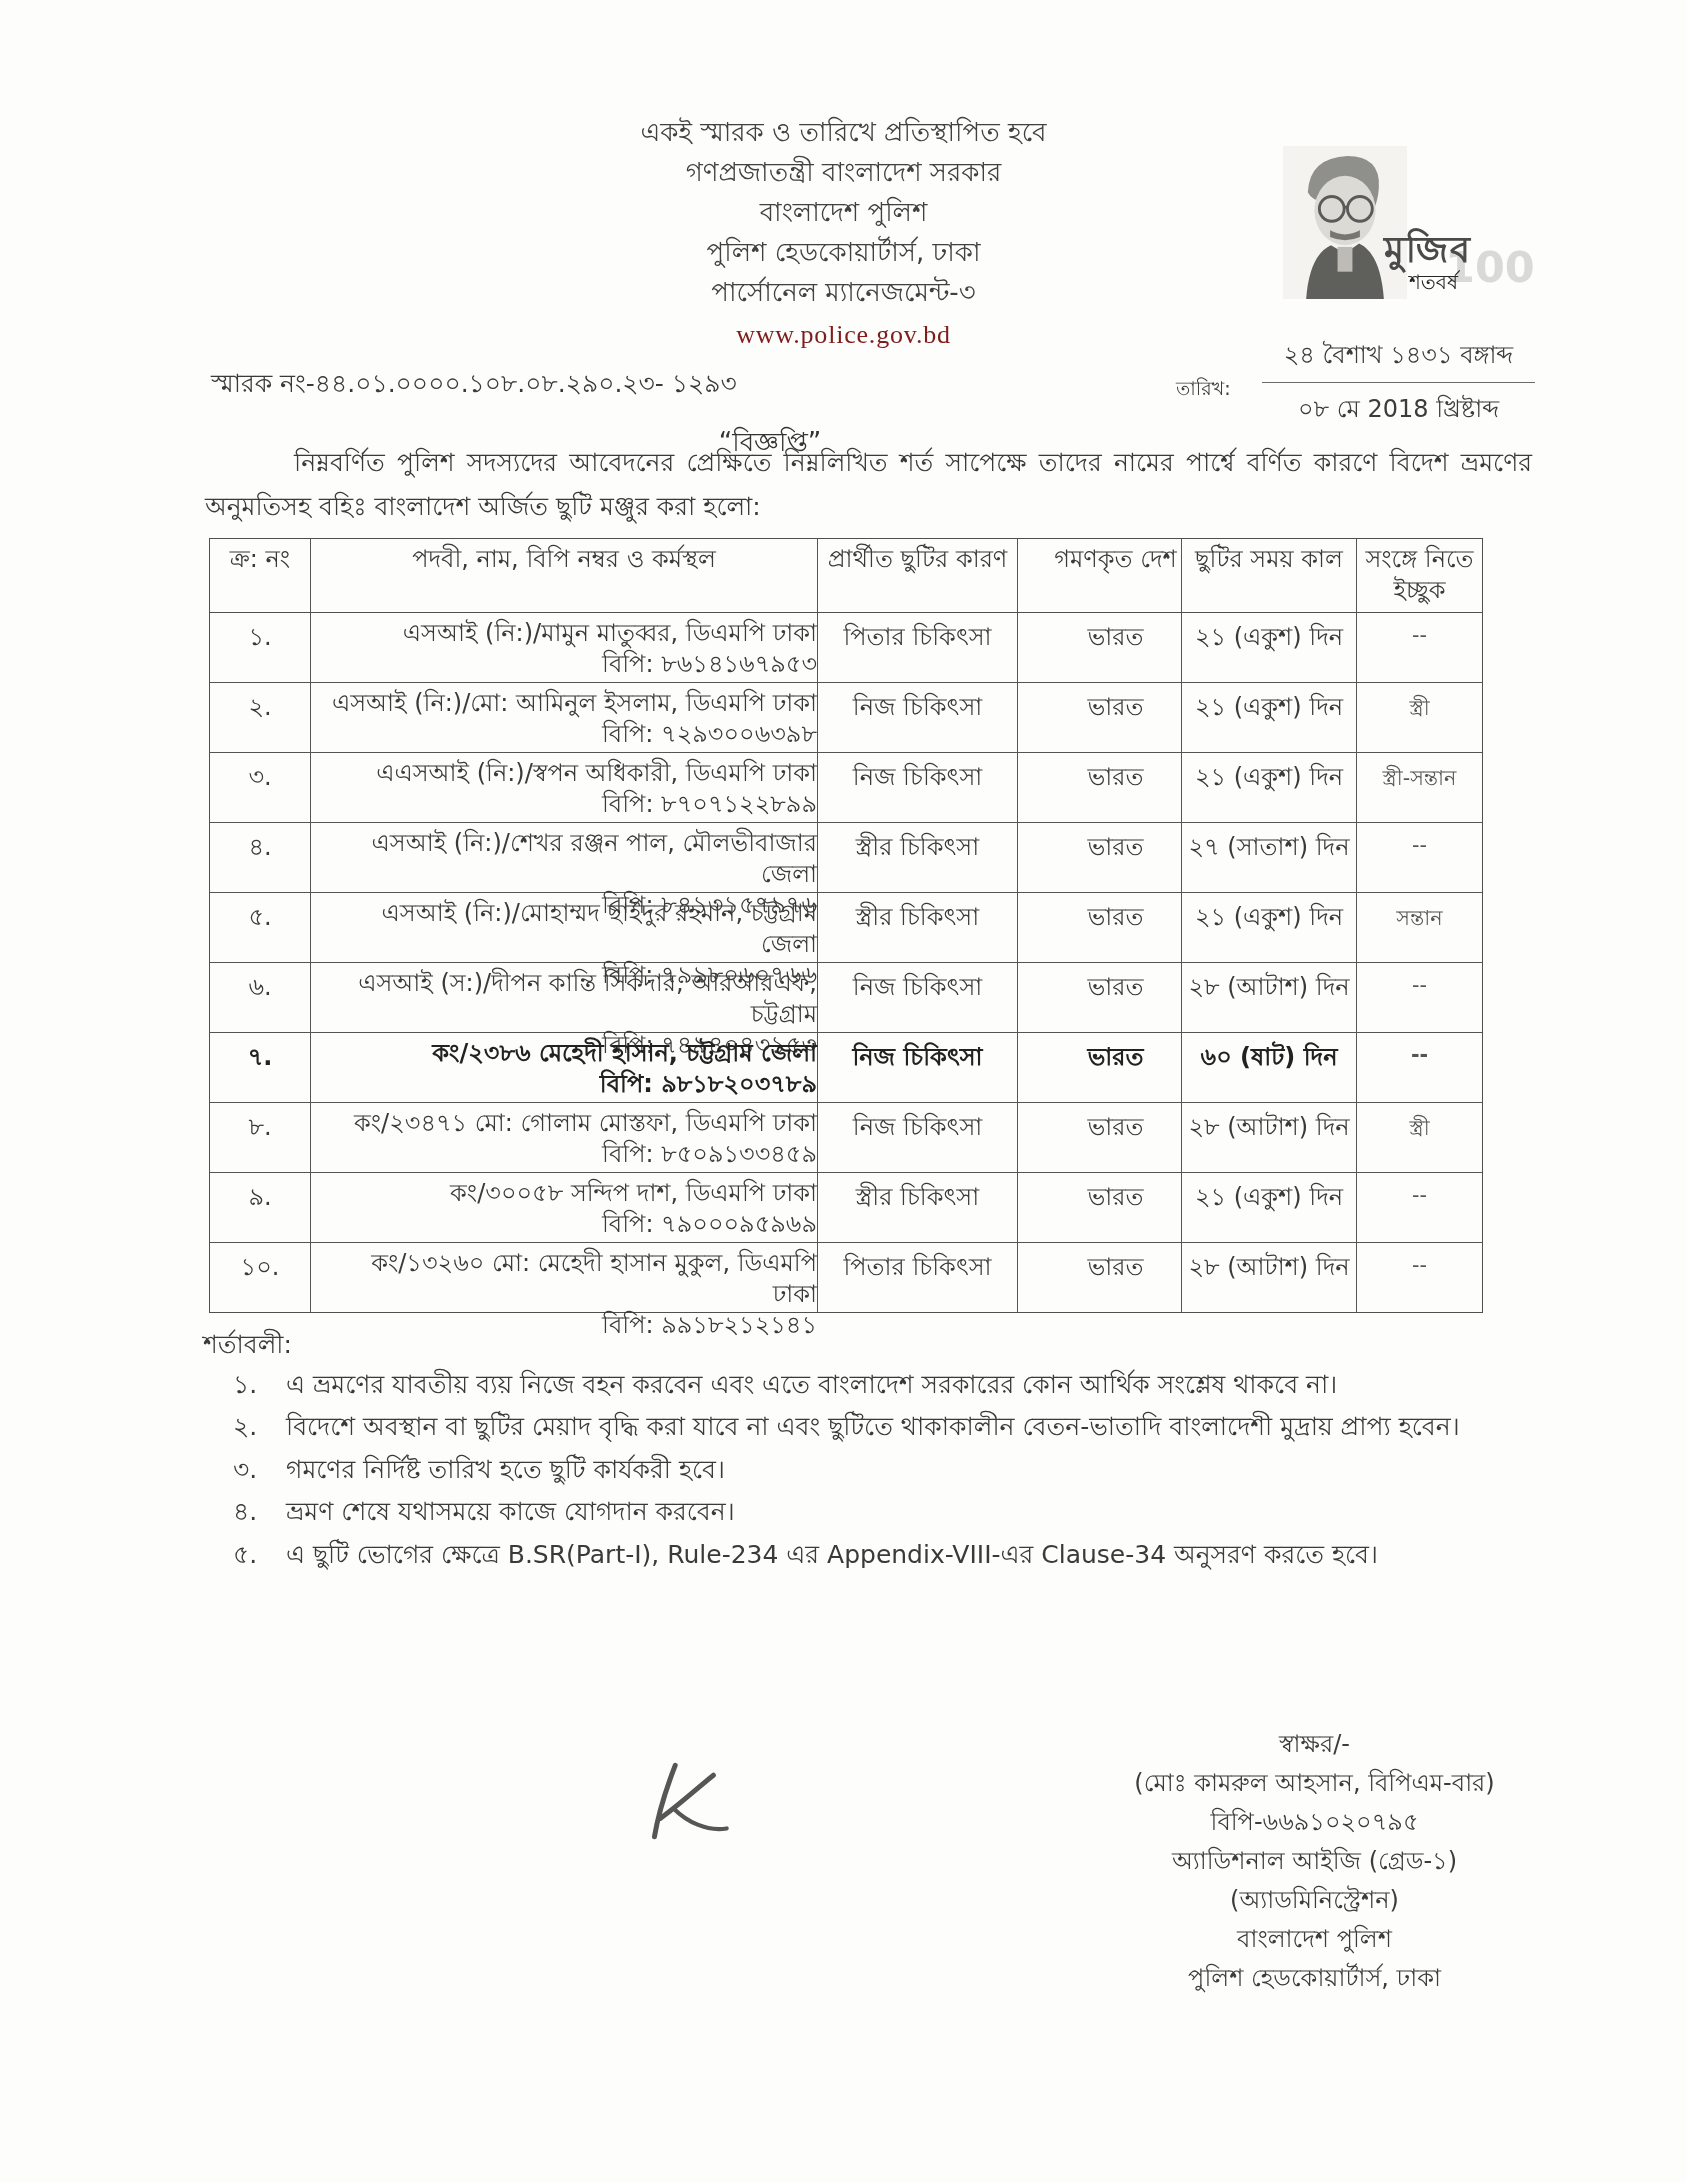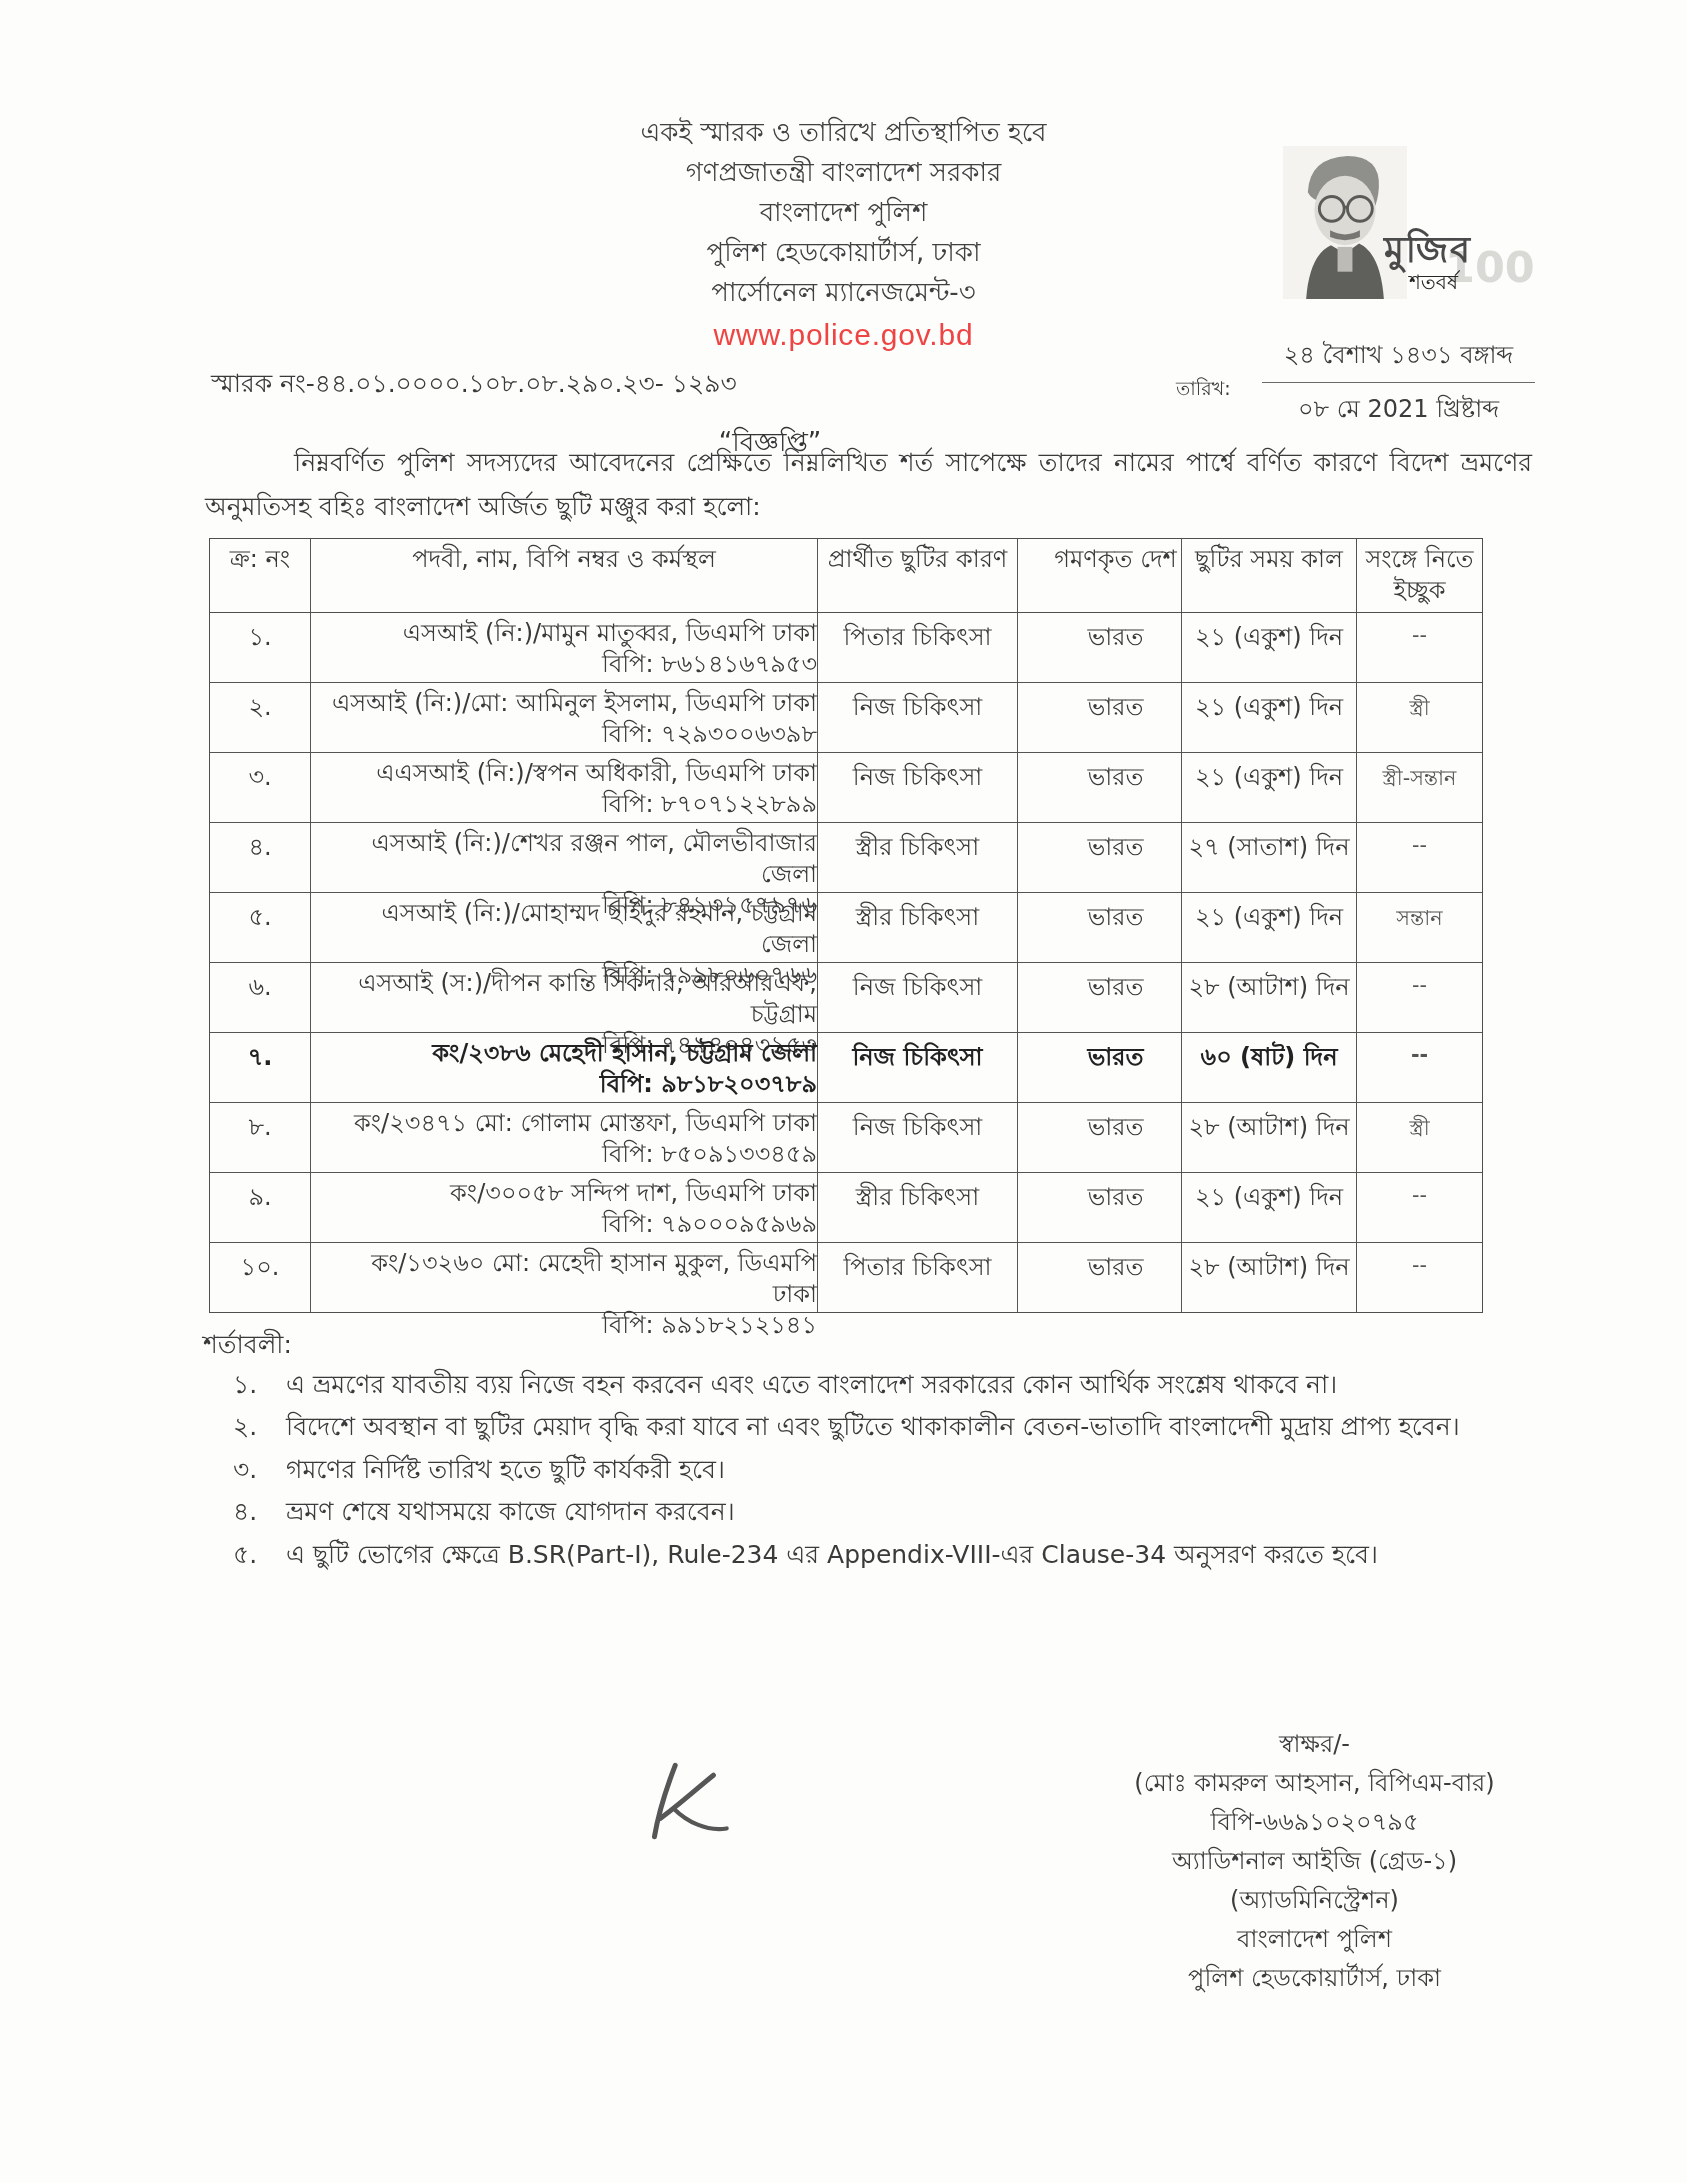--- a/index.html
+++ b/index.html
@@ -9,21 +9,21 @@
     background:#fdfdfb;
     color:#3c3c3c;
     font-family:"DejaVu Sans","Liberation Sans",sans-serif;
     overflow:hidden;
     padding-left:16px;
   }
 
   
   .header-stack{position:absolute;top:112px;left:0;width:1687px;text-align:center;}
   .header-stack .hline{line-height:40px;font-size:26px;color:#414141;}
-  .header-stack .site{font-family:Liberation Sans, sans-serif;font-size:30px;letter-spacing:0.8px;color:#ef4444;line-height:45px;}
+  .header-stack .site{font-family:Liberation Serif, serif;font-size:26px;letter-spacing:0.8px;color:#7f1d1d;line-height:45px;}
 
   
   .logo{position:absolute;left:1283px;top:146px;width:240px;height:165px;}
   .logo .portrait{position:absolute;left:0;top:0;}
   .logo .watermark{position:absolute;left:162px;top:96px;font-size:43px;color:#d9d9d6;font-weight:bold;}
   .logo .ltitle{position:absolute;left:101px;top:76px;font-size:36px;font-weight:bold;color:#4a4a4a;letter-spacing:1.7px;}
   .logo .lsub{position:absolute;left:126px;top:121px;font-size:20px;color:#262626;}
 
   .memo{position:absolute;left:211px;top:364px;font-size:25px;color:#3a3a3a;}
 
@@ -97,21 +97,21 @@
     <div class="watermark">100</div>
     <div class="ltitle">মুজিব</div>
     <div class="lsub">শতবর্ষ</div>
   </div>
 
   <div class="memo">স্মারক নং-৪৪.০১.০০০০.১০৮.০৮.২৯০.২৩- ১২৯৩</div>
   <div class="date-label">তারিখ:</div>
   <div class="date-frac">
     <span class="date-top">২৪ বৈশাখ ১৪৩১ বঙ্গাব্দ</span>
     <hr class="date-bar">
-    <span class="date-bottom">০৮ মে 2021 খ্রিষ্টাব্দ</span>
+    <span class="date-bottom">০৮ মে 2018 খ্রিষ্টাব্দ</span>
   </div>
 
   <div class="title">“বিজ্ঞপ্তি”</div>
   <div class="intro">নিম্নবর্ণিত পুলিশ সদস্যদের আবেদনের প্রেক্ষিতে নিম্নলিখিত শর্ত সাপেক্ষে তাদের নামের পার্শ্বে বর্ণিত কারণে বিদেশ ভ্রমণের অনুমতিসহ বহিঃ বাংলাদেশ অর্জিত ছুটি মঞ্জুর করা হলো:</div>
 
   <div class="table">
     <div class="thead">
       <div class="tcell c1 th">ক্র: নং</div>
       <div class="tcell c2 th">পদবী, নাম, বিপি নম্বর ও কর্মস্থল</div>
       <div class="tcell c3 th">প্রার্থীত ছুটির কারণ</div>

